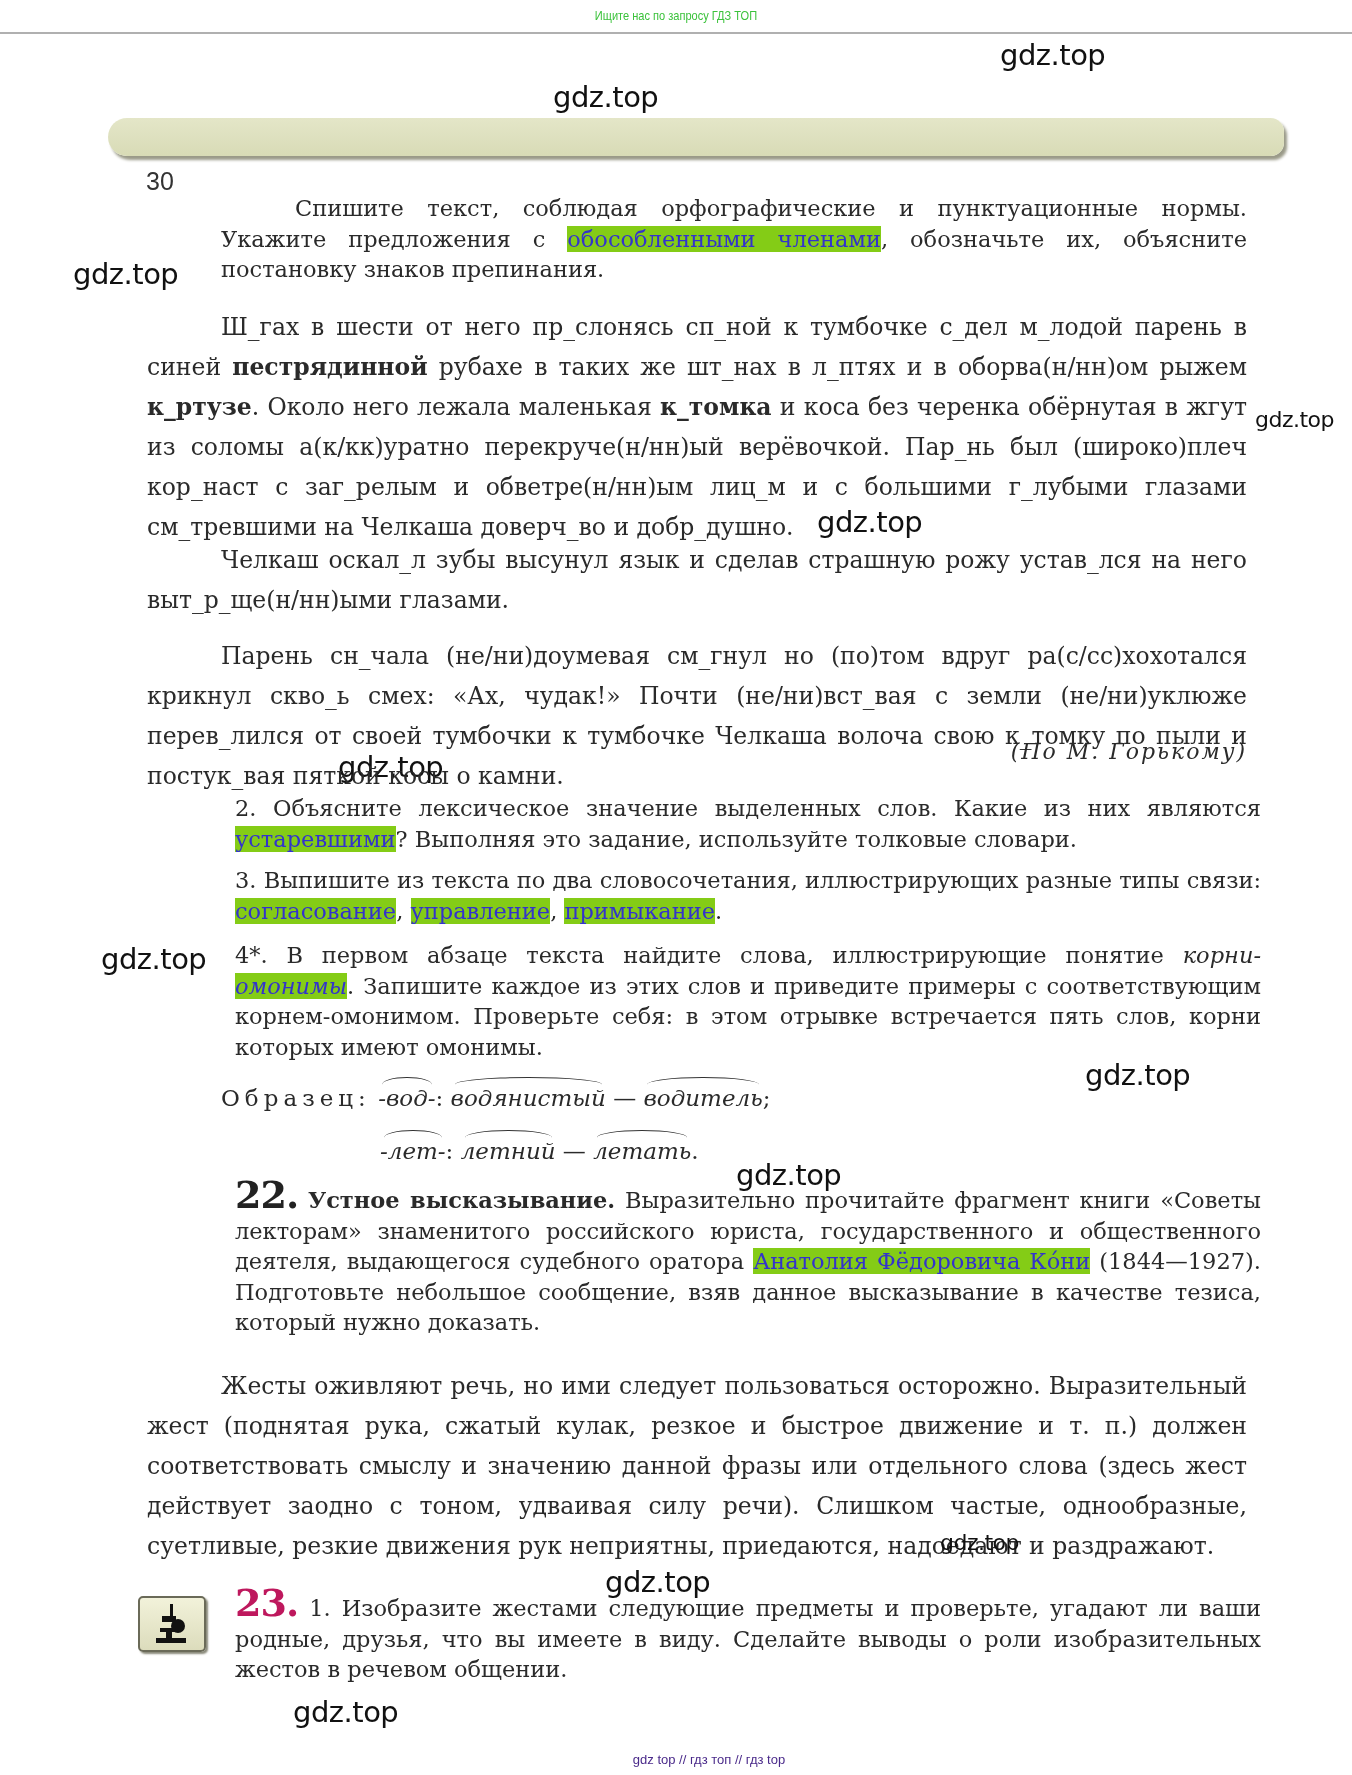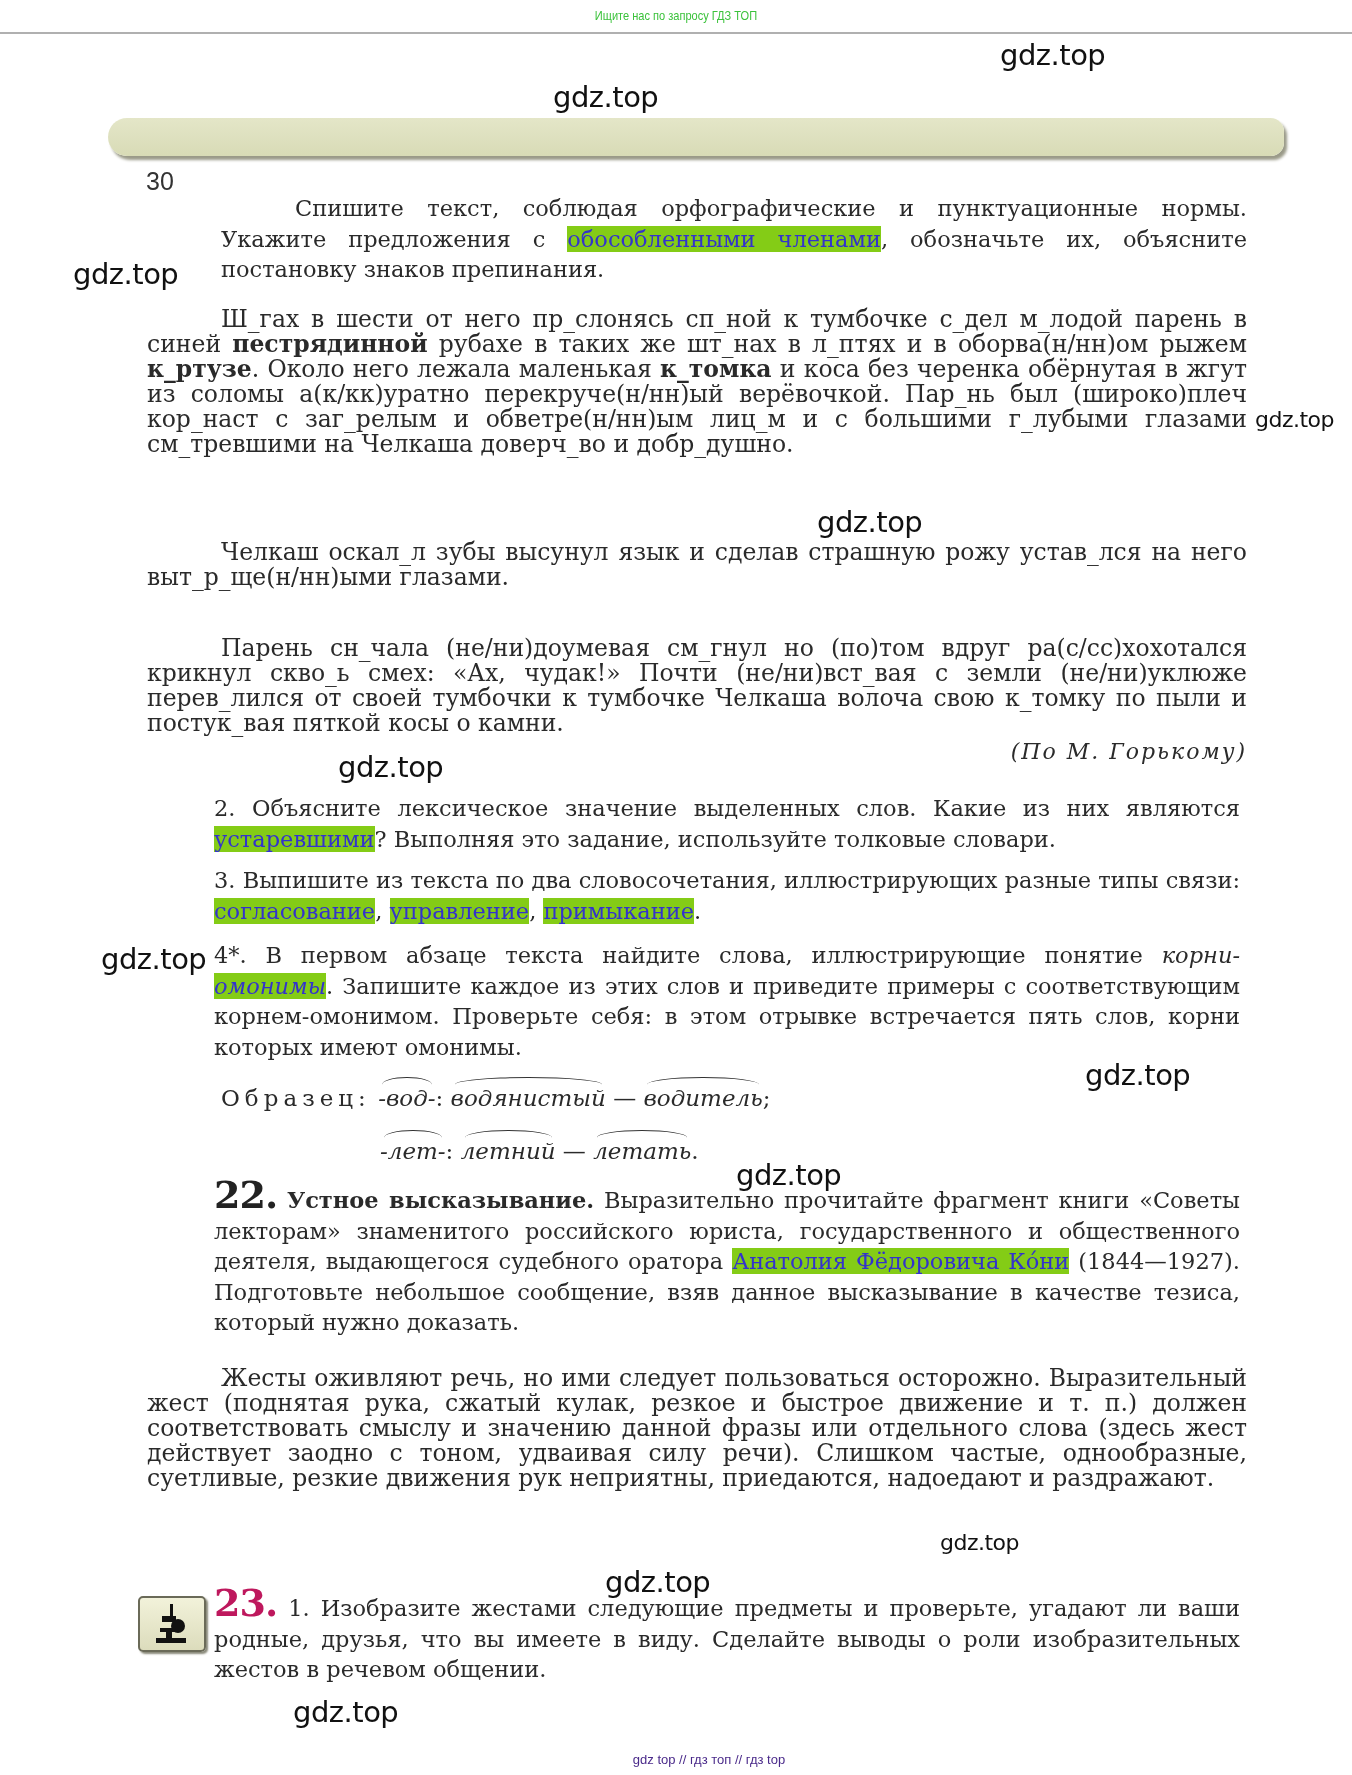--- a/index.html
+++ b/index.html
@@ -23,22 +23,22 @@
     position: absolute; left: 108px; top: 118px; width: 1176px; height: 38px;
     background: linear-gradient(#e4e6c8, #d8dbb6);
     border-radius: 20px 14px 14px 20px;
     box-shadow: 3px 4px 3px #9a9a88;
   }
   .pagebar-num {
     position: absolute; left: 38px; top: 5px;
     font-family: "Liberation Sans", sans-serif; font-size: 25px; color: #333; margin-top: 44px;
   }
 
-  .block { position: absolute; left: 147px; width: 1100px; font-size: 23.5px; line-height: 25px; text-align: justify; text-align-last: left; }
-  .task { position: absolute; left: 214px; width: 1026px; font-size: 22.5px; line-height: 30.5px; text-align: justify; }
+  .block { position: absolute; left: 147px; width: 1100px; font-size: 23.5px; line-height: 40px; text-align: justify; text-align-last: left; }
+  .task { position: absolute; left: 235px; width: 1026px; font-size: 22.5px; line-height: 30.5px; text-align: justify; }
   .indent { text-indent: 74px; }
   .link { color: #3333cc; background: #84cc16; }
   .b { font-weight: bold; }
   .i { font-style: italic; }
   .num22 { font-size: 38px; font-weight: bold; color: #222; letter-spacing: -1px; }
   .num23 { font-size: 38px; font-weight: bold; color: #be185d; letter-spacing: -1px; }
   .arc { position: relative; display: inline-block; }
   .arc::before {
     content: ""; position: absolute; left: 4px; right: 4px; top: -8px; height: 14px;
     border-top: 1.6px solid #333; border-radius: 50% 50% 0 0;

